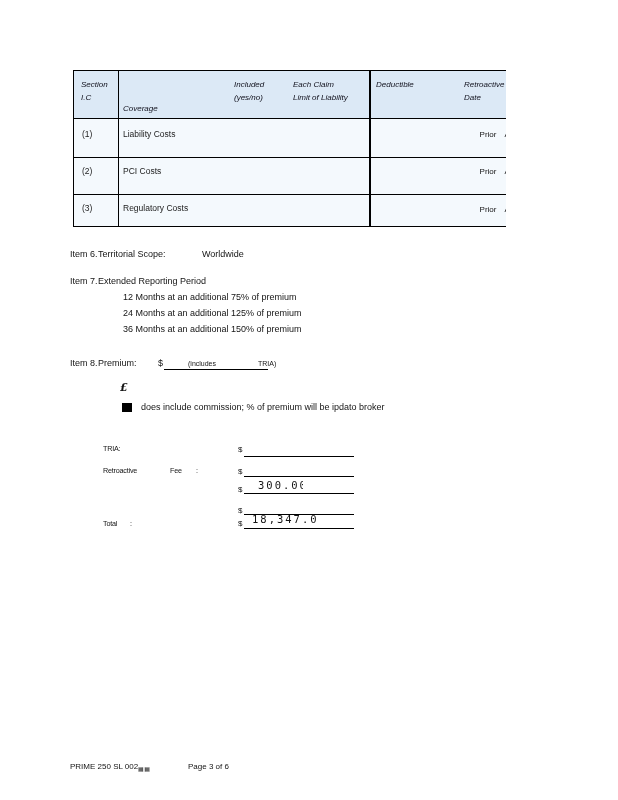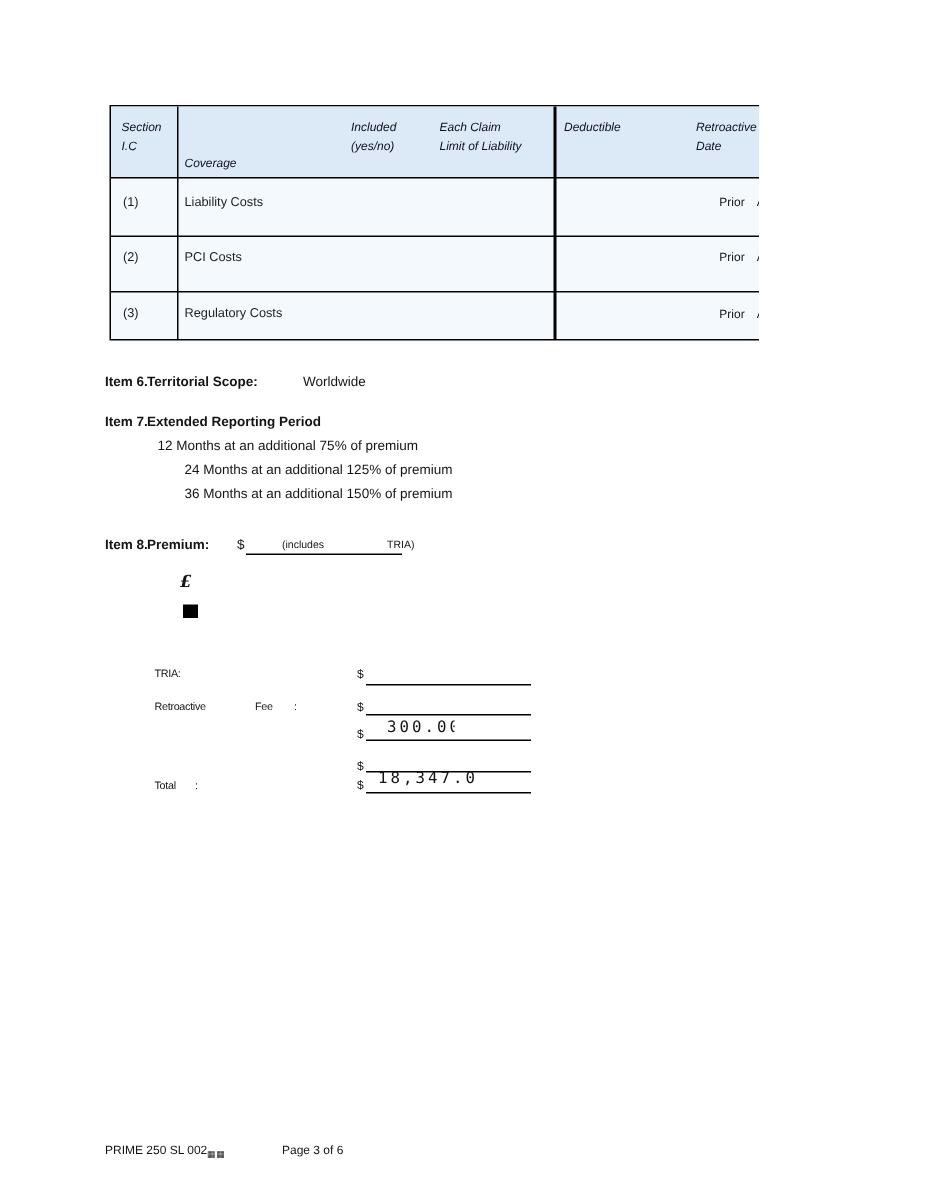--- a/index.html
+++ b/index.html
@@ -17,21 +17,21 @@
   .hd { font-style:italic; font-size:8px; color:#10101c; line-height:13px; }
   .cellblock span { display:block; }
   .rowtxt { font-size:8.5px; color:#1c1c1c; }
   .num7 { font-size:7px; color:#101010; }
   .prior span { display:inline-block; }
 
   
   .t9  { font-size:9px; }
   .t8  { font-size:8px; }
   .t7  { font-size:7px; }
-  .b   { font-weight:bold; }
+  .b   { font-weight:normal; }
   .cond { font-size:7.2px; letter-spacing:-0.2px; }
   .mono { font-family:"DejaVu Sans Mono", monospace; font-size:10.5px; letter-spacing:2px; }
   .clip0 { display:inline-block; width:3px; overflow:hidden; vertical-align:bottom; }
 
   .fld { position:absolute; left:244px; width:110px; height:12px;
          border-bottom:1.2px solid #000; }
   .uline { position:absolute; border-bottom:1px solid #000; height:10px; }
 
   .chk-sq { position:absolute; left:122px; width:9.5px; height:9.5px; background:#000; }
   .chk-glyph { position:absolute; left:120px; font-family:"DejaVu Serif", serif;
@@ -100,34 +100,35 @@
     </div>
   </div>
 
   <span class="abs t9 b" style="left:70px; top:249px;">Item 6.</span>
   <span class="abs t9 b" style="left:98px; top:249px;">Territorial Scope:</span>
   <span class="abs t9" style="left:202px; top:249px;">Worldwide</span>
   <span class="abs t7" style="left:520px; top:253px;">18,047.00</span>
 
   <span class="abs t9 b" style="left:70px; top:276px;">Item 7.</span>
   <span class="abs t9 b" style="left:98px; top:276px;">Extended Reporting Period</span>
-  <span class="abs t9" style="left:105px; top:292px;">12 Months at an additional 75% of premium</span>
+  <span class="abs t9" style="left:123px; top:292px;">12 Months at an additional 75% of premium</span>
   <span class="abs t9" style="left:123px; top:308px;">24 Months at an additional 125% of premium</span>
   <span class="abs t9" style="left:123px; top:324px;">36 Months at an additional 150% of premium</span>
 
   <span class="abs t9 b" style="left:70px; top:358px;">Item 8.</span>
   <span class="abs t9 b" style="left:98px; top:358px;">Premium:</span>
   <span class="abs t9" style="left:158px; top:358px;">$</span>
   <div class="uline" style="left:164px; top:359px; width:104px;"></div>
   <span class="abs t7" style="left:188px; top:360px;">(includes</span>
   <span class="abs t7" style="left:258px; top:360px;">TRIA)</span>
 
   <span class="chk-glyph" style="top:381px;">£</span>
 
   <div class="chk-sq" style="top:402.5px;"></div>
+  <span class="abs t9" style="left:141px; top:402px;">does include commission; % of premium will be ipdato broker</span>
 
   <span class="abs cond" style="left:103px; top:444px;">TRIA:</span>
   <span class="abs t8" style="left:238px; top:445px;">$</span>
   <div class="fld" style="top:444px;"></div>
 
   <span class="abs cond" style="left:103px; top:466px;">Retroactive</span>
   <span class="abs cond" style="left:170px; top:466px;">Fee</span>
   <span class="abs cond" style="left:196px; top:466px;">:</span>
   <span class="abs t8" style="left:238px; top:467px;">$</span>
   <div class="fld" style="top:464px;"></div>

